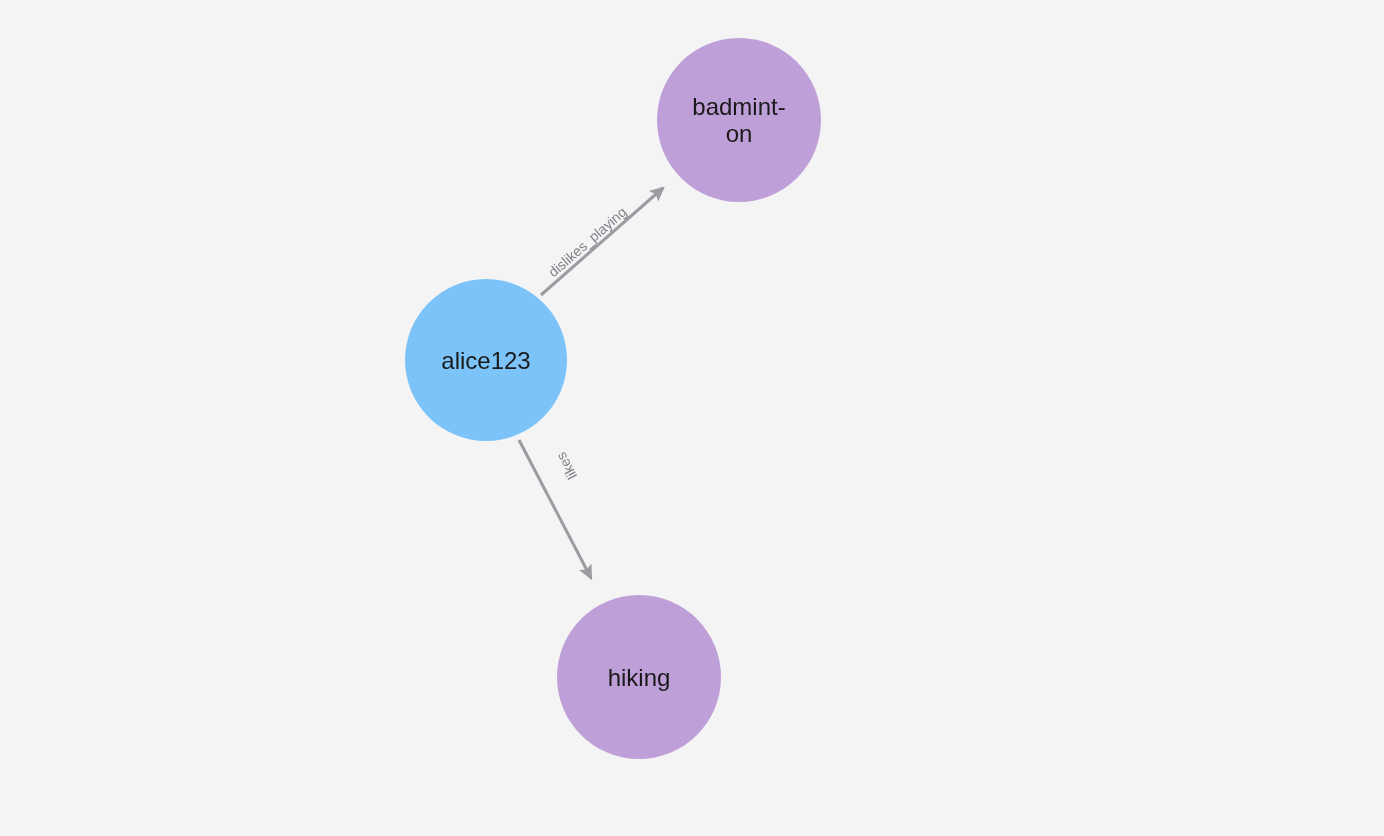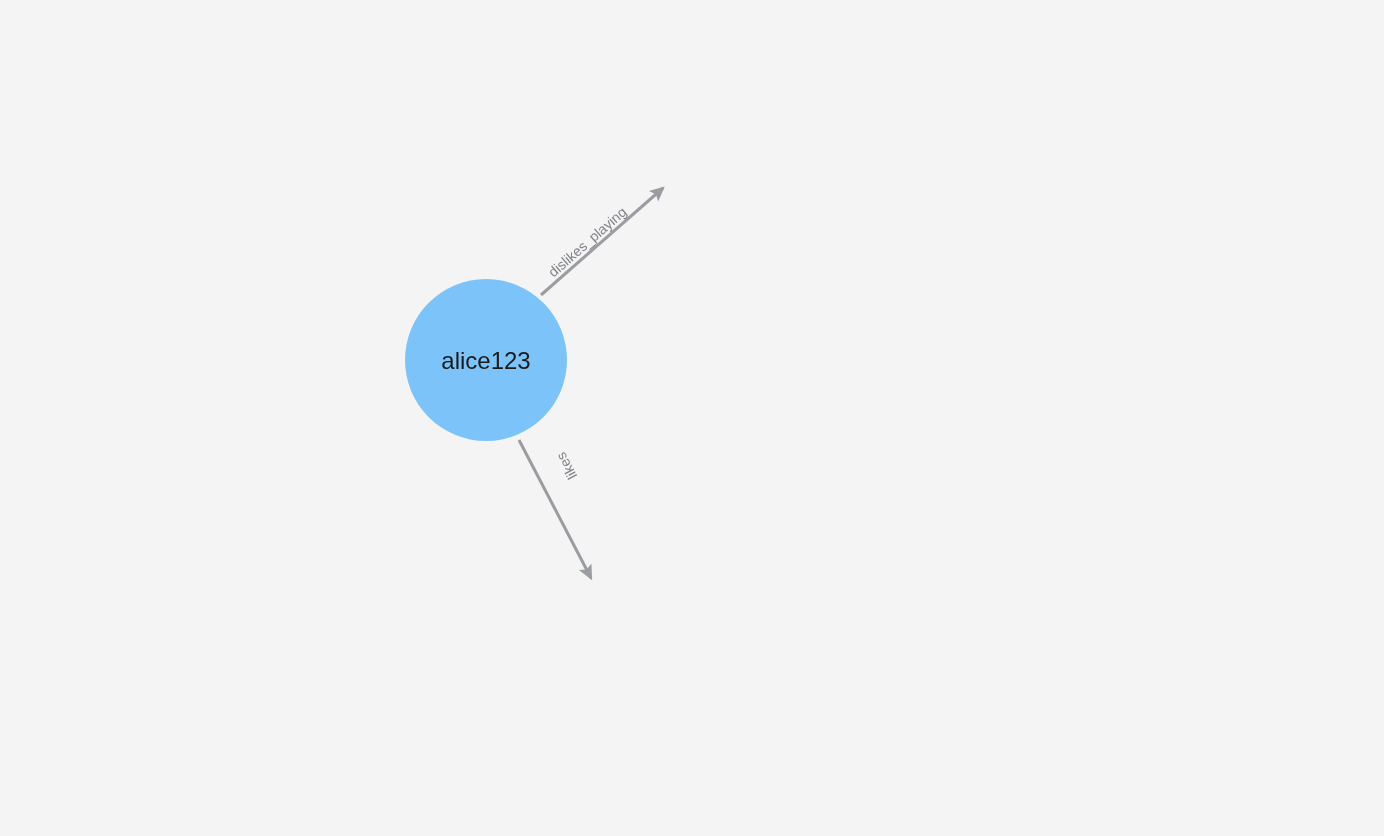--- a/index.html
+++ b/index.html
@@ -68,19 +68,26 @@
 
     <line x1="541" y1="295" x2="663" y2="188" stroke="#9a9ca1" stroke-width="3" stroke-linecap="butt" marker-end="url(#arrowhead-gray)"></line>
 
     <line x1="519" y1="440" x2="591" y2="578" stroke="#9a9ca1" stroke-width="3" stroke-linecap="butt" marker-end="url(#arrowhead-gray)"></line>
   </svg>
 
   <div class="node" style="left:405px; top:279px; width:162px; height:162px; background:#7cc3fa;">
     <span class="node-label">alice123</span>
   </div>
 
+  <div class="node" style="left:657px; top:38px; width:164px; height:164px; background:#bf9fd8;">
+    <span class="node-label">badmint-
+on</span>
+  </div>
 
+  <div class="node" style="left:557px; top:595px; width:164px; height:164px; background:#bf9fd8;">
+    <span class="node-label">hiking</span>
+  </div>
 
   <div class="edge-label" style="left:545px; top:268px; transform: rotate(-41deg);">dislikes_playing</div>
 
   <div class="edge-label" style="left:566px; top:482px; transform: rotate(62deg) rotate(180deg);">likes</div>
 
 </div>
 
 </body></html>

